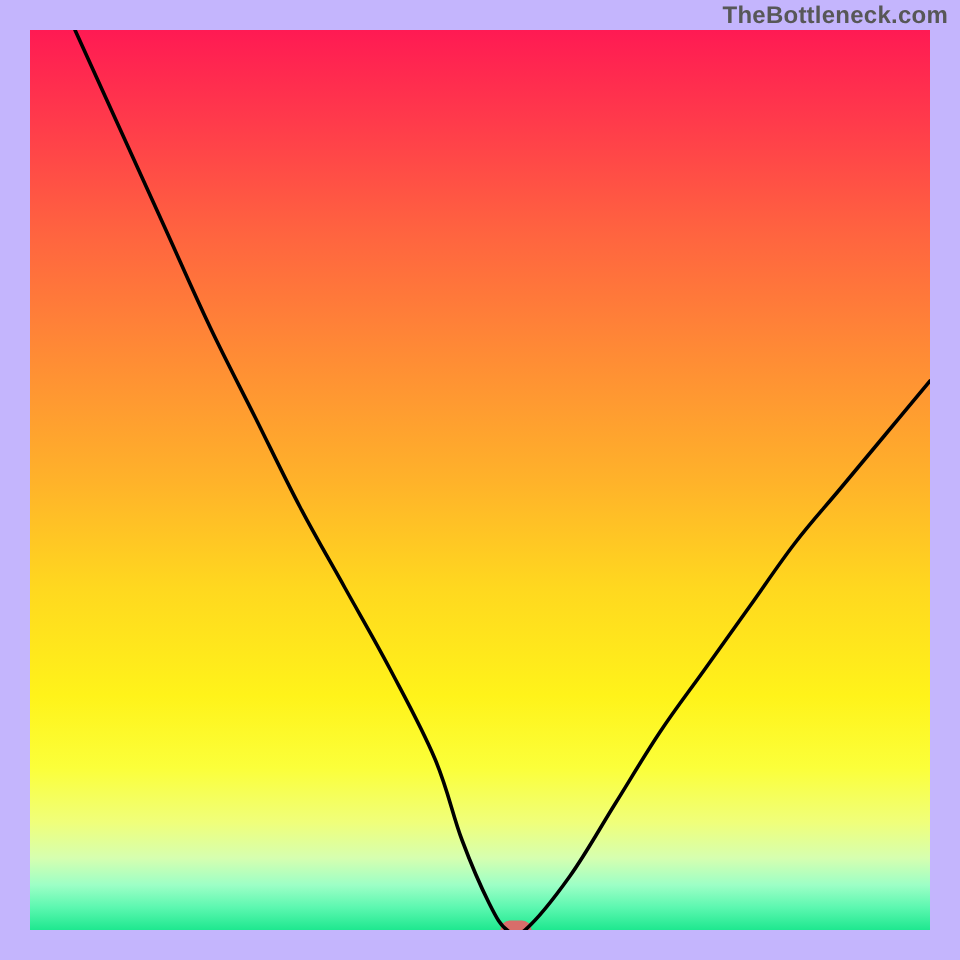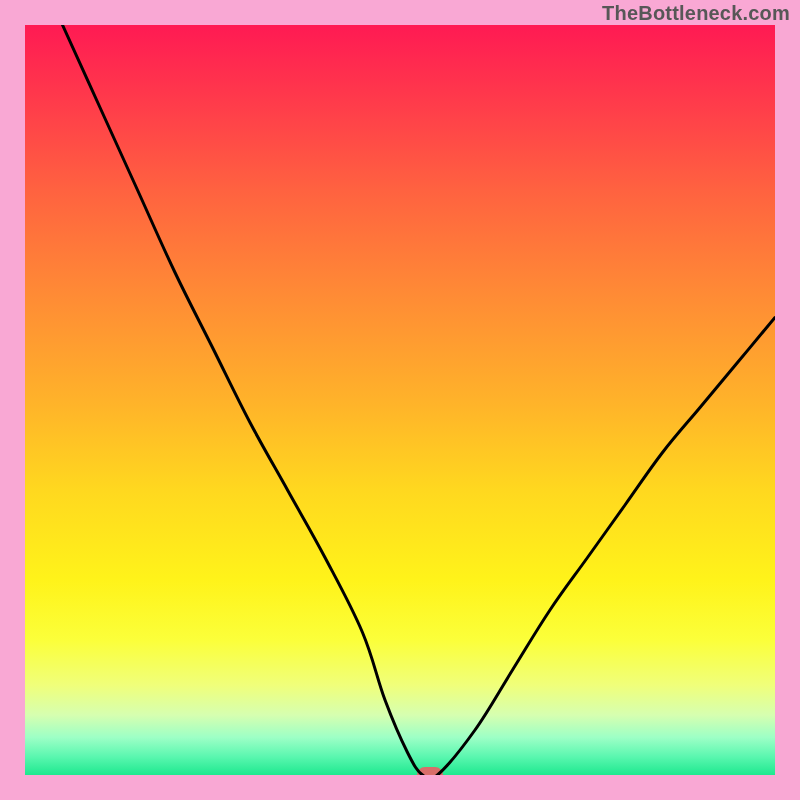--- a/index.html
+++ b/index.html
@@ -10,21 +10,21 @@
     background: #000;
     overflow: hidden;
     font-family: Arial, Helvetica, sans-serif;
   }
   .frame {
     position: absolute;
     left: 0;
     top: 0;
     width: 800px;
     height: 800px;
-    background: #f9a8d4;
+    background: #c4b5fd;
   }
   .watermark {
     position: absolute;
     top: 2px;
     right: 10px;
     color: #575757;
     font-size: 20px;
     font-weight: 600;
     letter-spacing: 0.2px;
     z-index: 10;

